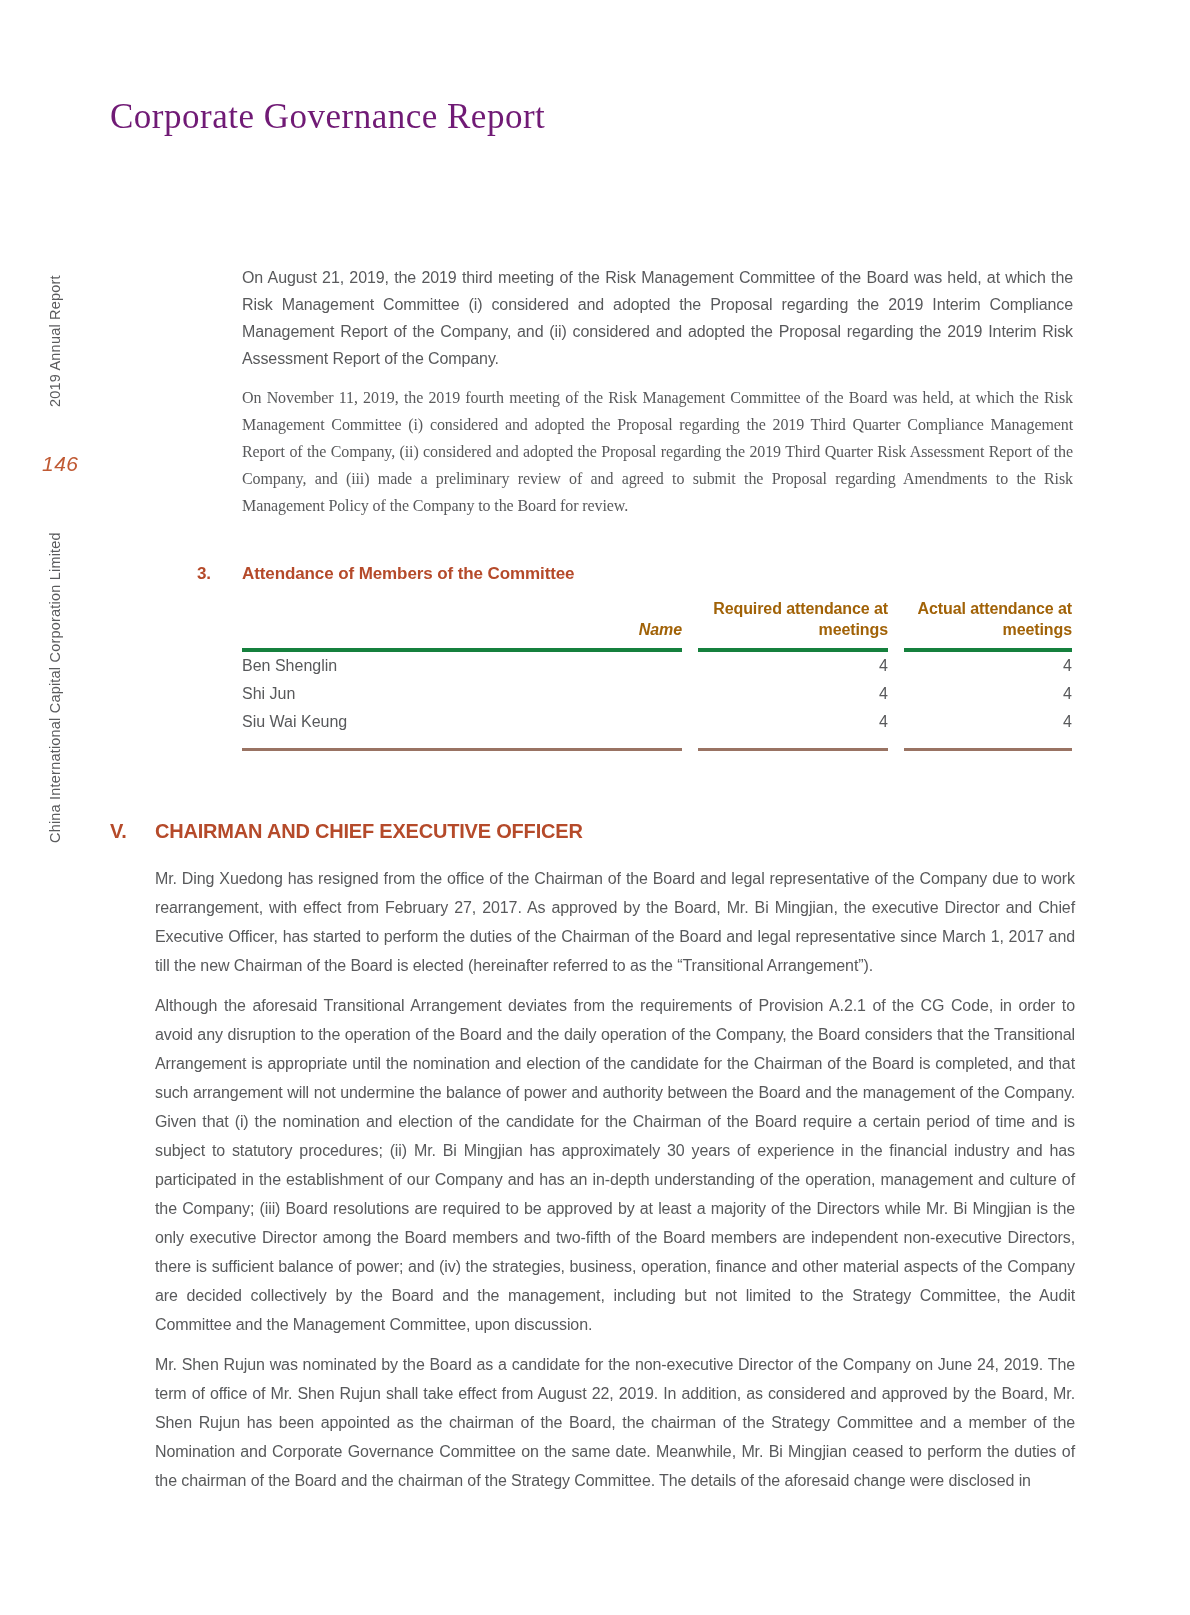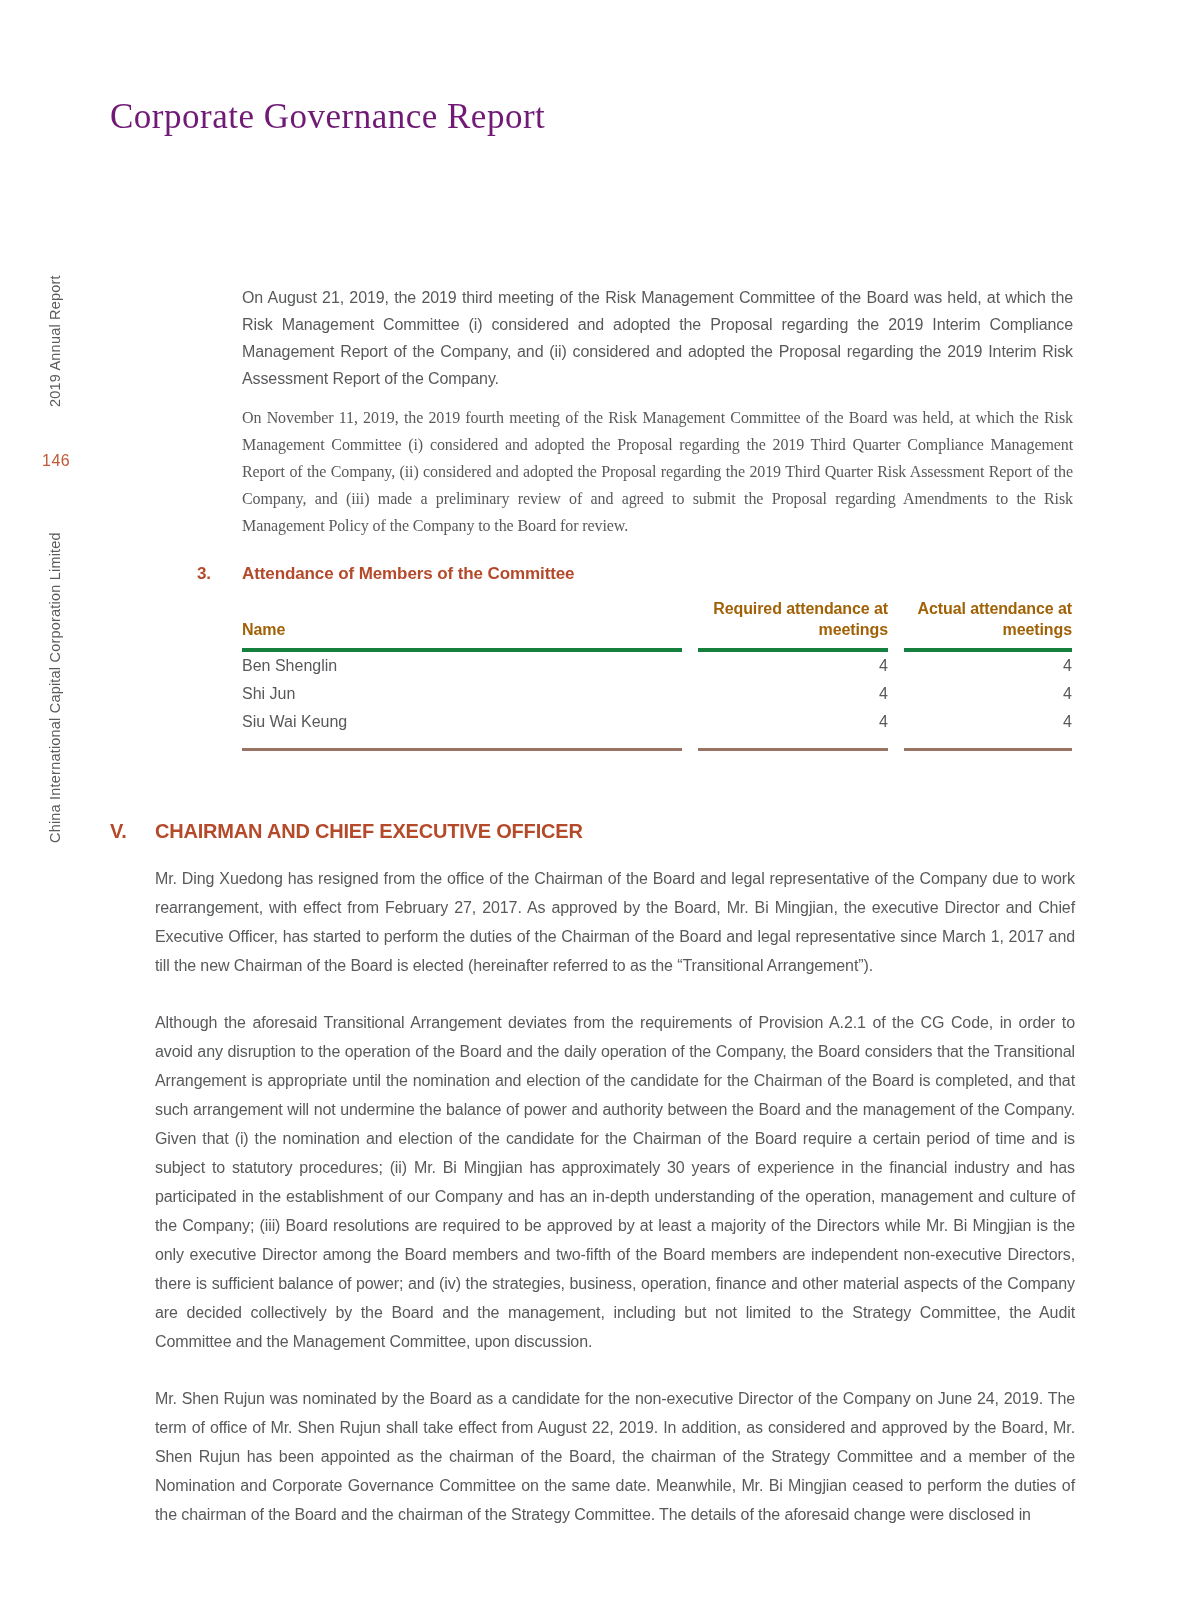--- a/index.html
+++ b/index.html
@@ -15,66 +15,66 @@
   }
   
   .v-label{
     position:absolute;transform-origin:0 0;transform:rotate(-90deg);
     white-space:nowrap;font-size:14.5px;color:#5a5b5d;letter-spacing:0.2px;
   }
   .spine-report{left:47px;top:407px;}
   .spine-company{left:47px;top:843px;}
   .page-number{
     position:absolute;left:42px;top:452px;
-    font-size:16px;color:#c05a34;letter-spacing:0.5px;
+    font-size:21px;color:#c05a34;letter-spacing:0.5px;font-style:italic;
   }
   
   .para{
     font-size:16px;line-height:27px;letter-spacing:-0.1px;
     text-align:justify;color:#58595b;margin:0;
   }
-  .risk-block{position:absolute;left:242px;top:284px;width:831px;}
+  .risk-block{position:absolute;left:242px;top:264px;width:831px;}
   .risk-block .para + .para{margin-top:12px;font-family:Liberation Serif, serif;}
   
   .sec3{
     position:absolute;left:197px;top:564px;display:flex;
     font-size:17px;font-weight:700;color:#b54a2a;letter-spacing:-0.1px;
   }
   .sec3 .sec-num{width:45px;flex:0 0 45px;}
   
   .att-table{
     position:absolute;left:226px;top:598px;
     border-collapse:separate;border-spacing:16px 0;
     font-size:16px;color:#58595b;
   }
   .att-table th{
     font-weight:700;color:#a16207;vertical-align:bottom;
     padding:0 0 8px 0;line-height:21px;letter-spacing:-0.1px;
     border-bottom:4px solid #15803d;
   }
-  .att-table th.col-name{width:440px;text-align:left;}
+  .att-table th.col-name{width:440px;text-align:right;font-style:italic;}
   .att-table th.col-req{width:190px;text-align:right;}
   .att-table th.col-act{width:168px;text-align:right;}
   .att-table td{
     padding:0;height:28px;vertical-align:middle;line-height:28px;
   }
   .att-table tbody tr:first-child td{padding-top:0;}
   .att-table td.num{text-align:right;}
   .att-table tbody tr:last-child td{
     border-bottom:3px solid #997363;padding-bottom:12px;
   }
   
   .sec5{
     position:absolute;left:110px;top:820px;display:flex;
     font-size:20px;font-weight:700;color:#b54a2a;letter-spacing:-0.2px;
   }
   .sec5 .sec-num{width:45px;flex:0 0 45px;}
   .sec5-block{position:absolute;left:155px;top:864px;width:920px;}
   .sec5-block .para{line-height:29px;}
-  .sec5-block .para + .para{margin-top:28px;}
+  .sec5-block .para + .para{margin-top:11px;}
 </style>
 </head>
 <body>
 
 <h1 class="page-title">Corporate Governance Report</h1>
 
 <div class="v-label spine-report">2019 Annual Report</div>
 <div class="page-number">146</div>
 <div class="v-label spine-company">China International Capital Corporation Limited</div>
 

